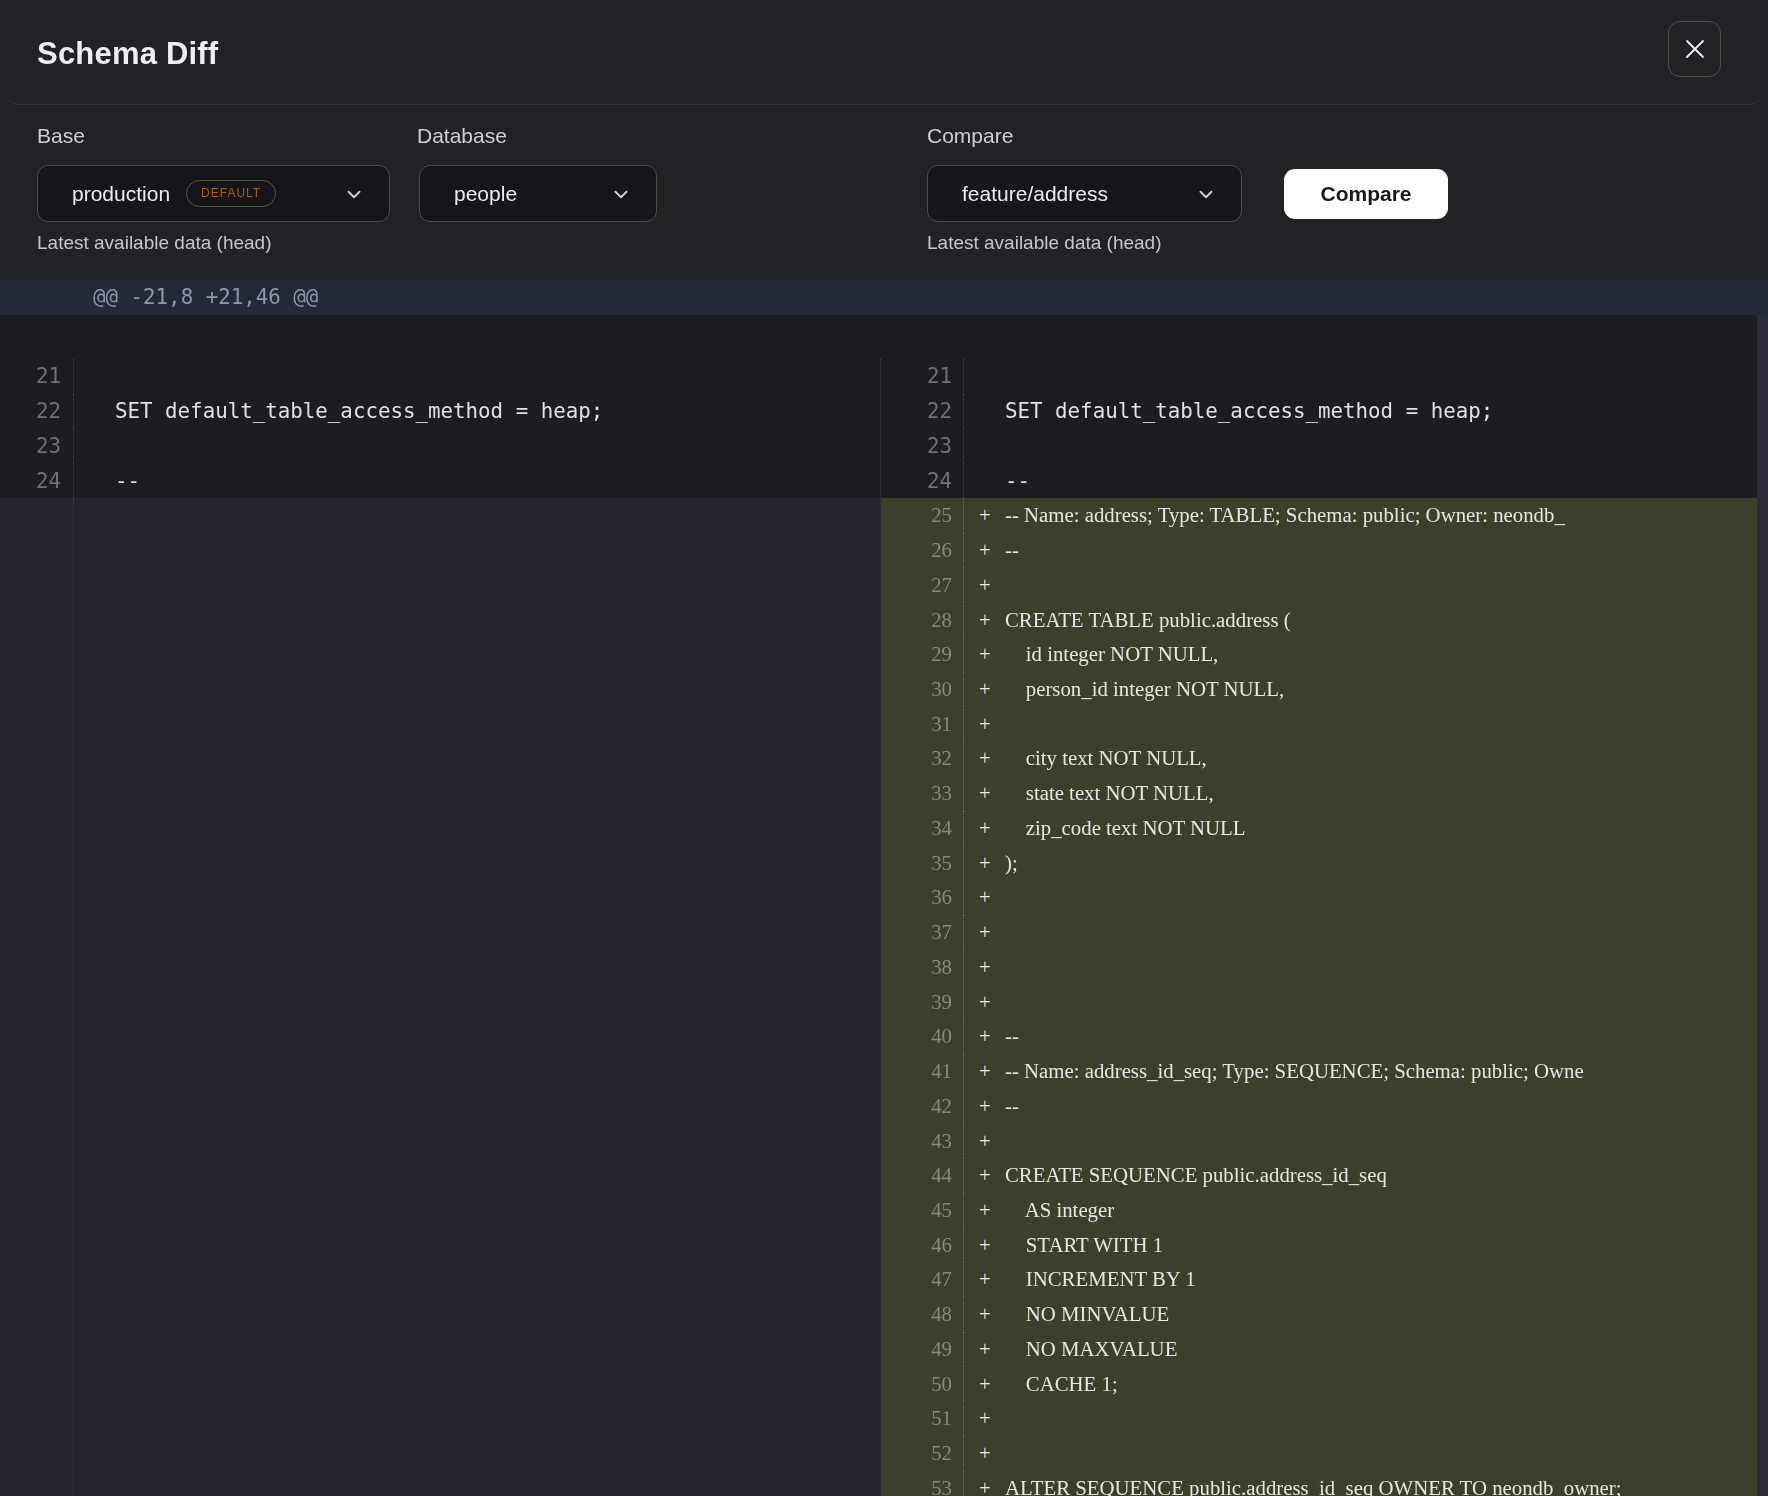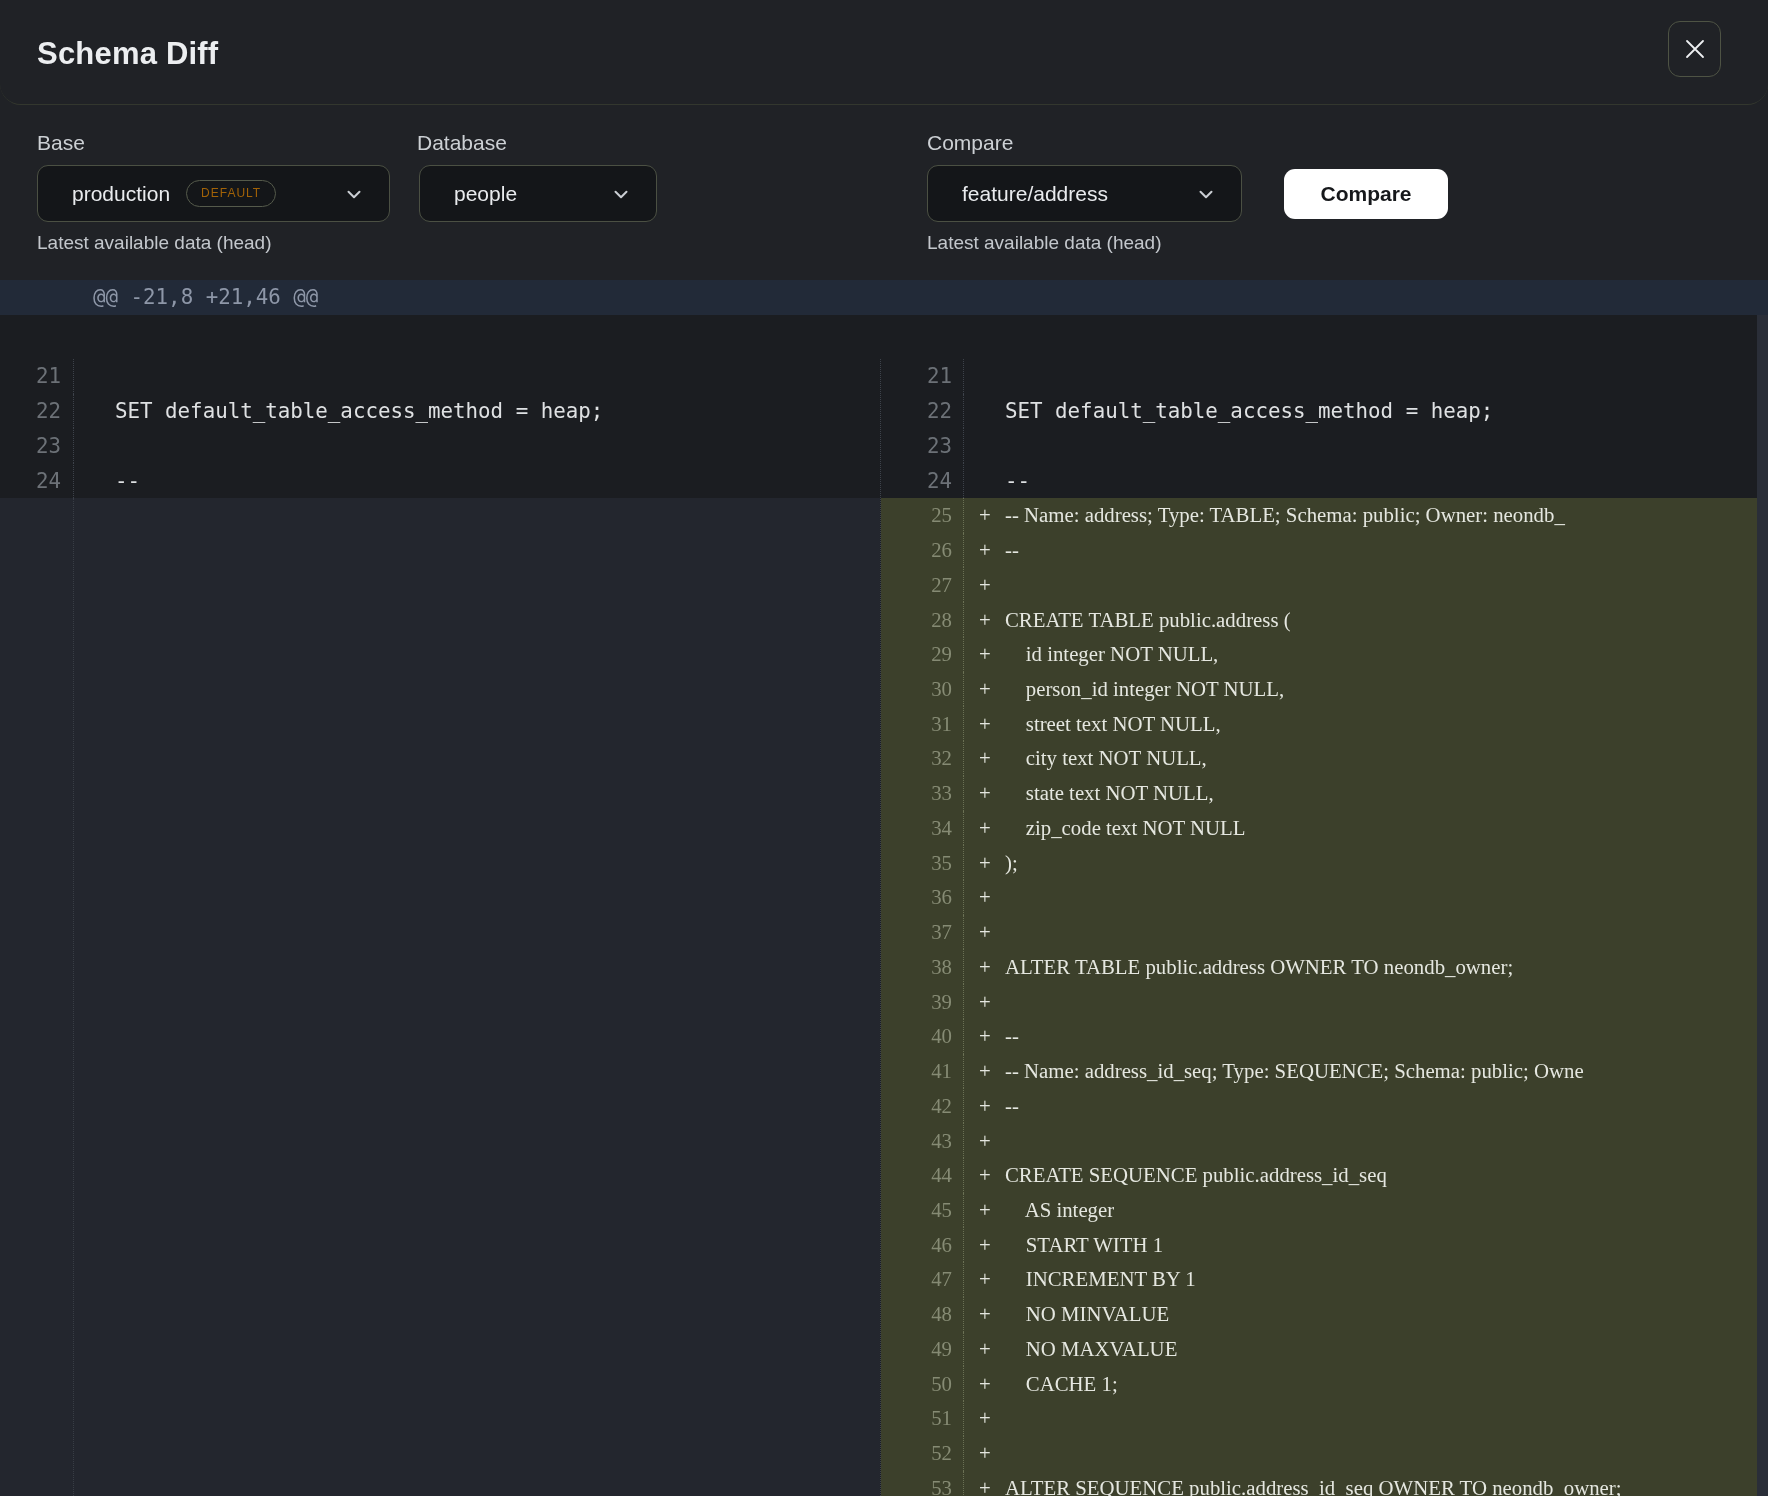--- a/index.html
+++ b/index.html
@@ -12,21 +12,21 @@
   .modal-header { position:absolute; top:0; left:0; right:0; height:105px;
     border-bottom:1px solid #33372e;border-radius:21px; }
   .title { position:absolute; left:37px; top:36px; font-size:31px; font-weight:600;
     color:#eceef0; letter-spacing:.2px; }
   .close-btn { position:absolute; top:21px; left:1668px; width:53px; height:56px;
     background:transparent; border:1px solid #4e5344; border-radius:12px;
     display:flex; align-items:center; justify-content:center; cursor:pointer; }
   .close-btn svg { display:block; }
   
   .controls { position:absolute; top:105px; left:0; right:0; height:175px; }
-  .ctrl-label { position:absolute; top:26px; font-size:21px; color:#ccd0d4; }
+  .ctrl-label { position:absolute; top:19px; font-size:21px; color:#ccd0d4; }
   .lbl-base { left:37px; } .lbl-db { left:417px; } .lbl-cmp { left:927px; }
   .dropdown { position:absolute; top:60px; height:57px; background:#141619;
     border:1px solid #4b5043; border-radius:11px; display:flex; align-items:center;
     padding:0 24px 0 34px; cursor:pointer; }
   .dd-base { left:37px; width:353px; }
   .dd-db   { left:419px; width:238px; }
   .dd-cmp  { left:927px; width:315px; }
   .dd-value { font-size:21px; color:#e9ebee; white-space:nowrap; }
   .badge { margin-left:16px; border:1px solid #555a4b; border-radius:999px;
     padding:5px 14px 6px; font-size:12px; font-weight:400; letter-spacing:1px;
@@ -191,21 +191,20 @@
             <span class="code">    id integer NOT NULL,</span>
           </div>
           <div class="row added">
             <span class="num">30</span>
             <span class="marker">+</span>
             <span class="code">    person_id integer NOT NULL,</span>
           </div>
           <div class="row added">
             <span class="num">31</span>
             <span class="marker">+</span>
-            <span class="code">    street text NOT NULL,</span>
           </div>
           <div class="row added">
             <span class="num">32</span>
             <span class="marker">+</span>
             <span class="code">    city text NOT NULL,</span>
           </div>
           <div class="row added">
             <span class="num">33</span>
             <span class="marker">+</span>
             <span class="code">    state text NOT NULL,</span>
@@ -226,21 +225,20 @@
             <span class="code"></span>
           </div>
           <div class="row added">
             <span class="num">37</span>
             <span class="marker">+</span>
             <span class="code"></span>
           </div>
           <div class="row added">
             <span class="num">38</span>
             <span class="marker">+</span>
-            <span class="code">ALTER TABLE public.address OWNER TO neondb_owner;</span>
           </div>
           <div class="row added">
             <span class="num">39</span>
             <span class="marker">+</span>
             <span class="code"></span>
           </div>
           <div class="row added">
             <span class="num">40</span>
             <span class="marker">+</span>
             <span class="code">--</span>

